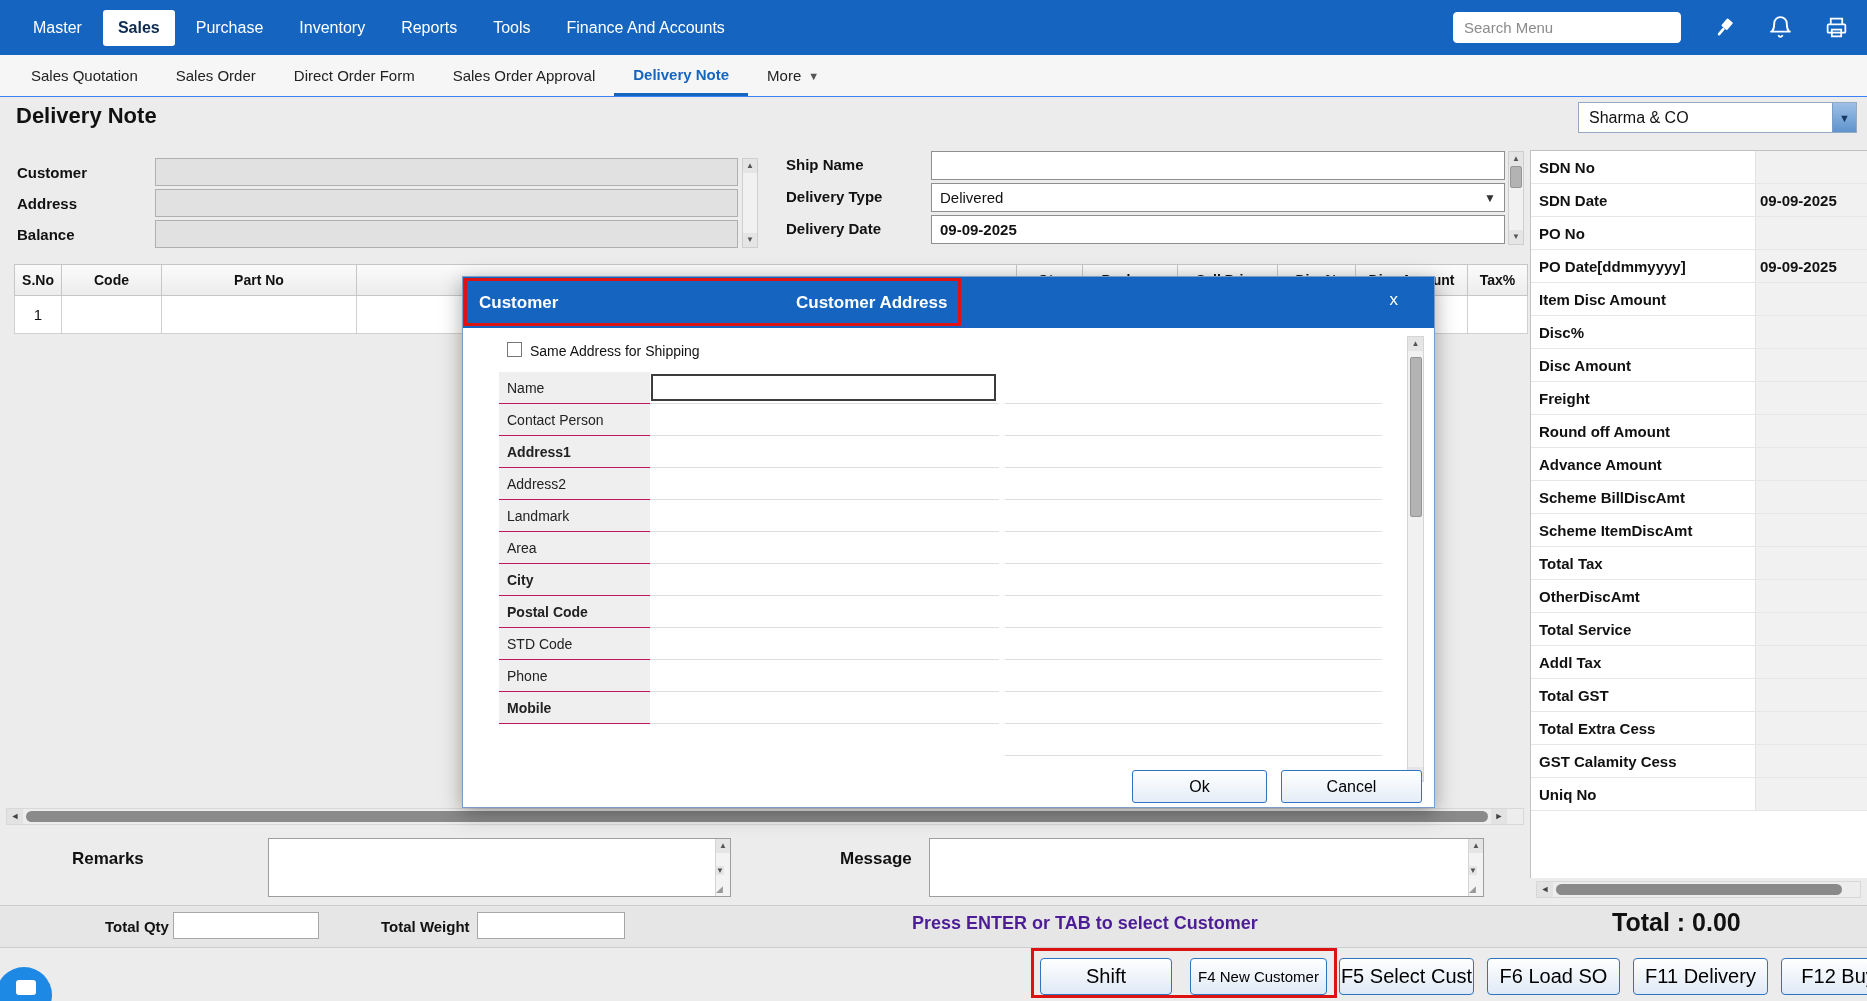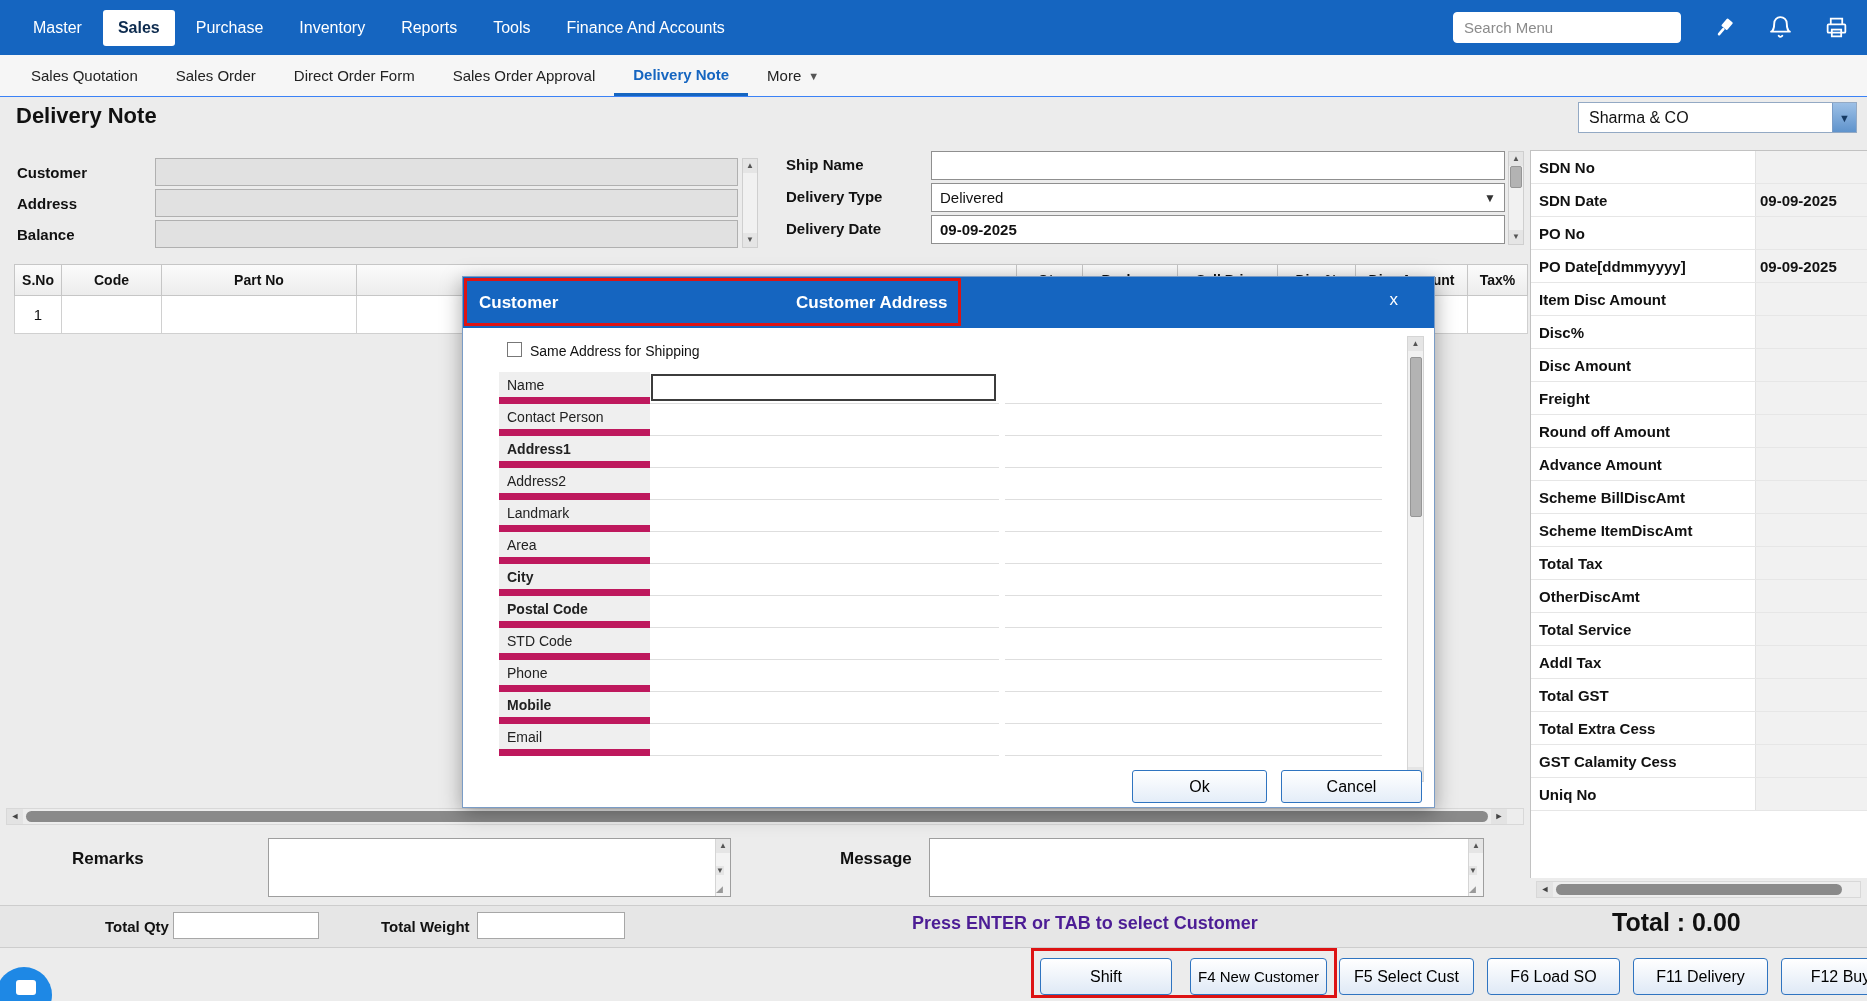--- a/index.html
+++ b/index.html
@@ -64,38 +64,38 @@
   .ta-rail{width:15px;background:#f3f3f3;border-left:1px solid #d5d5d5;display:flex;flex-direction:column;align-items:center;justify-content:space-between;}
   .ta-resize{font-size:9px;color:#999;line-height:9px;}
 
   
   .totals{position:absolute;left:0;top:905px;width:1867px;height:43px;background:#e6e6e6;border-top:1px solid #cdcdcd;border-bottom:1px solid #cdcdcd;}
   .tot-label{position:absolute;font-size:15px;font-weight:bold;color:#111;}
   .hint{position:absolute;left:912px;top:913px;font-size:18px;font-weight:bold;color:#4c1d95;}
   .grand-total{position:absolute;left:1612px;top:908px;font-size:25px;font-weight:bold;color:#111;}
 
   
-  .fbtn{position:absolute;top:958px;height:37px;border:1px solid #2f74c0;border-radius:4px;background:linear-gradient(#ffffff,#dfe9f6);font-size:16px;color:#000;display:flex;align-items:center;justify-content:center;text-align:center;cursor:pointer;z-index:3;}
+  .fbtn{position:absolute;top:958px;height:37px;border:1px solid #2f74c0;border-radius:4px;background:linear-gradient(#ffffff,#dfe9f6);font-size:20px;color:#000;display:flex;align-items:center;justify-content:center;text-align:center;cursor:pointer;z-index:3;}
   .fbtn.small{font-size:15px;line-height:16px;padding:0 5px;}
 
   
   .annotation{position:absolute;border:3px solid #dd1313;z-index:60;pointer-events:none;}
 
   
   .modal{position:absolute;left:462px;top:276px;width:973px;height:532px;background:#fff;border:1px solid #7a9cc6;box-shadow:0 5px 20px rgba(0,0,0,.35);z-index:50;}
   .modal-header{height:51px;background:#1565c0;position:relative;display:flex;align-items:center;}
   .modal-tab{color:#fff;font-size:17px;font-weight:bold;cursor:pointer;white-space:nowrap;}
   .modal-close{position:absolute;right:36px;top:13px;color:#fff;font-size:17px;cursor:pointer;}
   .mbody{position:absolute;top:51px;left:0;right:0;bottom:0;}
   .cb{position:absolute;left:44px;top:14px;width:15px;height:15px;border:1px solid #777;background:#fff;cursor:pointer;}
   .cb-label{position:absolute;left:67px;top:15px;font-size:14px;color:#111;}
   .ship-hdr{position:absolute;left:542px;top:8px;width:377px;height:26px;background:#e9e9e9;font-size:14px;color:#222;display:flex;align-items:center;padding-left:10px;}
   .mrows{position:absolute;left:36px;top:44px;}
   .mrow{display:flex;height:32px;}
-  .mlabel{width:151px;background:#efefef;border-bottom:7px solid #be185d;font-size:14px;color:#222;display:flex;align-items:center;padding-left:8px;}
+  .mlabel{width:151px;background:#efefef;border-bottom:1px solid #be185d;font-size:14px;color:#222;display:flex;align-items:center;padding-left:8px;}
   .mlabel.bold{font-weight:bold;}
   .mfield{width:349px;border-bottom:1px solid #dedede;background:#fff;cursor:text;}
   .name-input{width:345px;height:27px;margin:2px 0 0 1px;border:2px solid #3c3c3c;font-size:15px;padding:0 6px;outline:none;}
   .srows{position:absolute;left:542px;top:44px;width:377px;}
   .srow{height:32px;border-bottom:1px solid #dedede;background:#fff;cursor:text;}
   .modal-vscroll{position:absolute;left:944px;top:8px;width:17px;height:446px;background:#f1f1f1;border:1px solid #d5d5d5;display:flex;flex-direction:column;align-items:center;}
   .modal-vscroll .vthumb{height:160px;margin-top:6px;}
   .mbtn{position:absolute;top:442px;height:33px;border:1px solid #2f74c0;border-radius:3px;background:linear-gradient(#ffffff,#e4edf8);font-size:16px;color:#000;display:flex;align-items:center;justify-content:center;cursor:pointer;}
 
   .chat-bubble{position:absolute;left:-4px;top:967px;width:56px;height:56px;border-radius:50%;background:#1e88e5;z-index:20;cursor:pointer;}
@@ -396,24 +396,20 @@
             <span class="mfield"></span>
           </div>
         <div class="mrow">
             <span class="mlabel">Phone</span>
             <span class="mfield"></span>
           </div>
         <div class="mrow">
             <span class="mlabel bold">Mobile</span>
             <span class="mfield"></span>
           </div>
-        <div class="mrow">
-            <span class="mlabel">Email</span>
-            <span class="mfield"></span>
-          </div>
       </div>
 
       <div class="srows">
         <div class="srow"></div>
         <div class="srow"></div>
         <div class="srow"></div>
         <div class="srow"></div>
         <div class="srow"></div>
         <div class="srow"></div>
         <div class="srow"></div>

